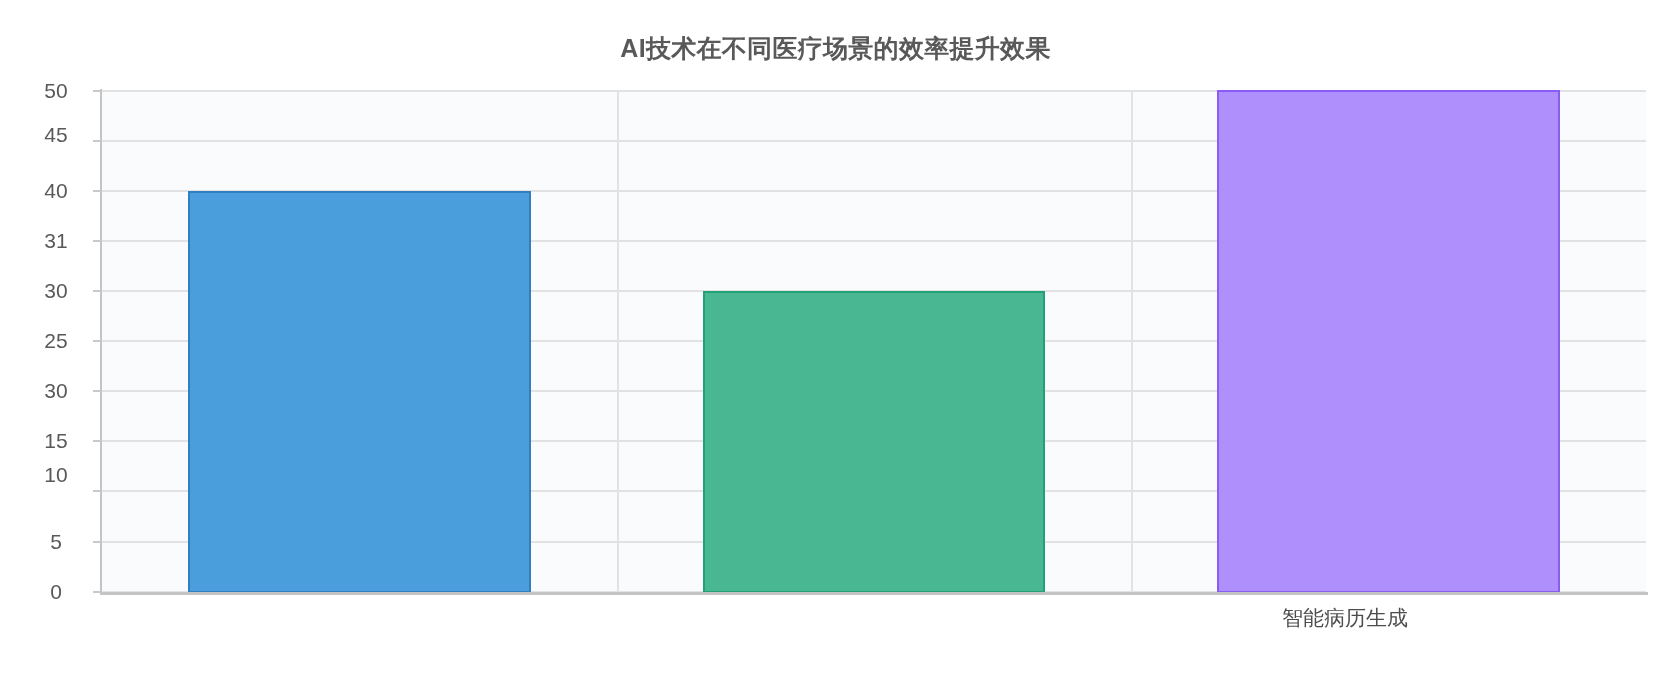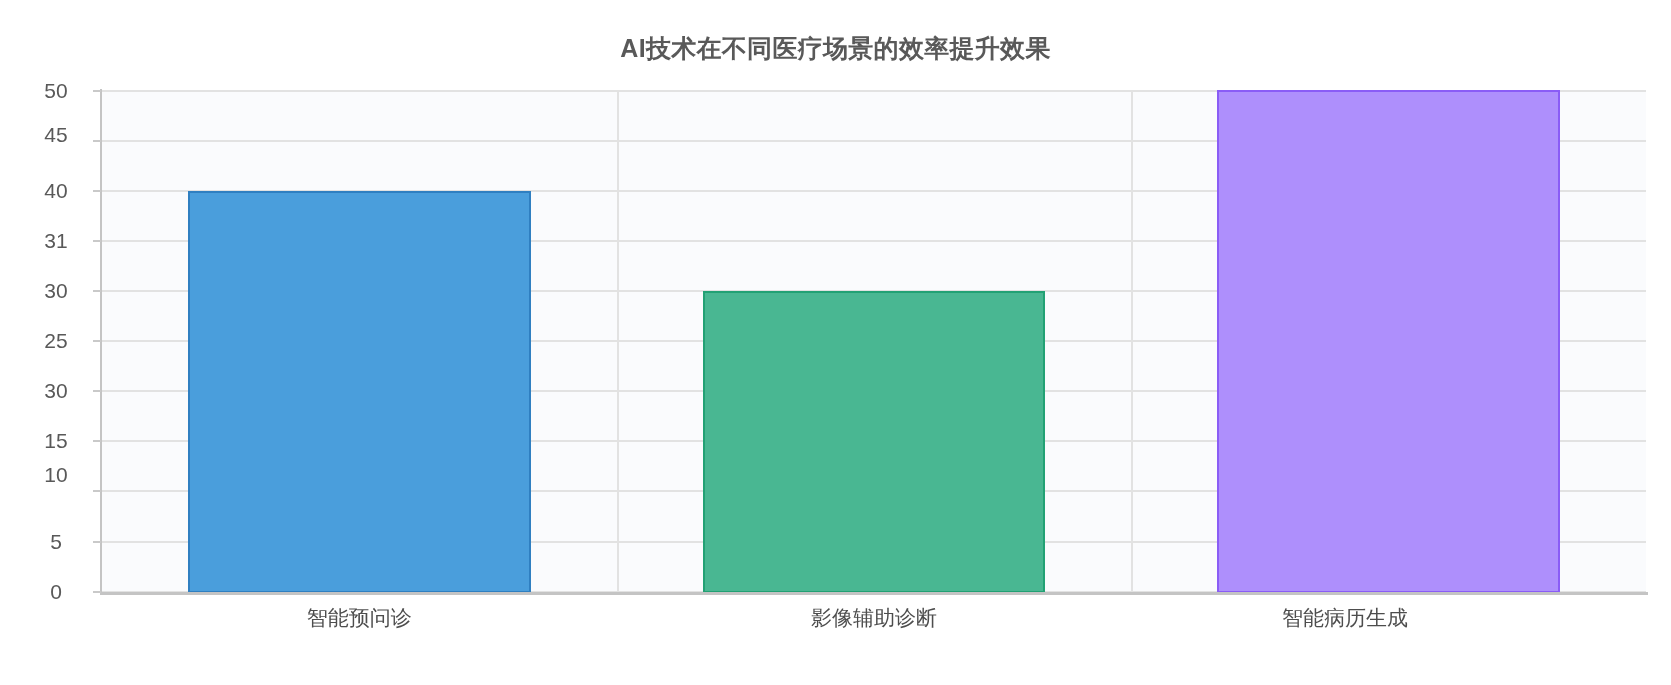--- a/index.html
+++ b/index.html
@@ -161,17 +161,15 @@
   <div class="ytick-label" style="top:464px">10</div>
   <div class="ytick-label" style="top:430px">15</div>
   <div class="ytick-label" style="top:380px">30</div>
   <div class="ytick-label" style="top:330px">25</div>
   <div class="ytick-label" style="top:280px">30</div>
   <div class="ytick-label" style="top:230px">31</div>
   <div class="ytick-label" style="top:180px">40</div>
   <div class="ytick-label" style="top:124px">45</div>
   <div class="ytick-label" style="top:80px">50</div>
 
-  <div class="xtick-label" style="left: 159.333px; width: 400px;">智能预问诊</div>
-  <div class="xtick-label" style="left: 674px; width: 400px;">影像辅助诊断</div>
   <div class="xtick-label" style="left: 1145px; width: 400px;">智能病历生成</div>
 
 </div>
 
 </body></html>

